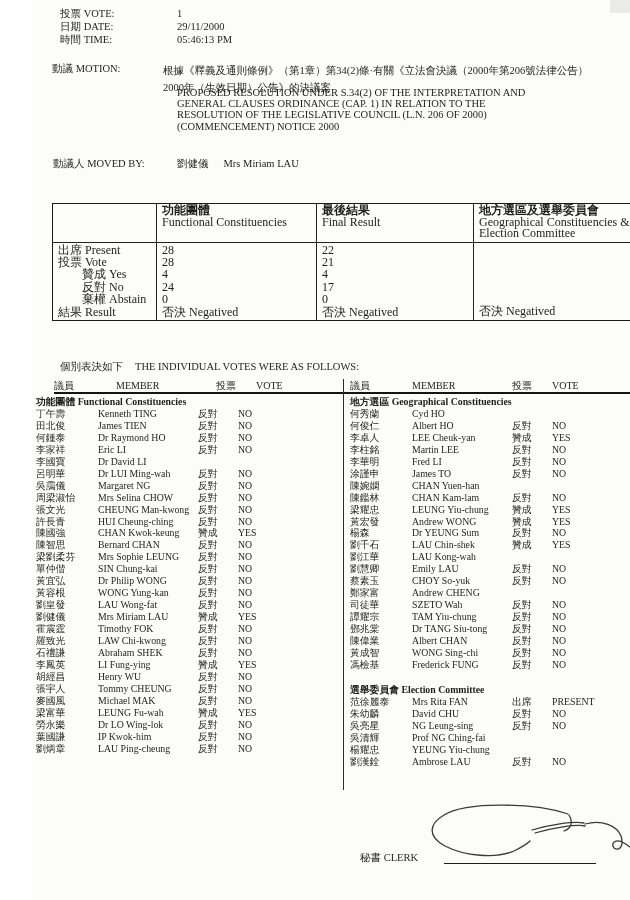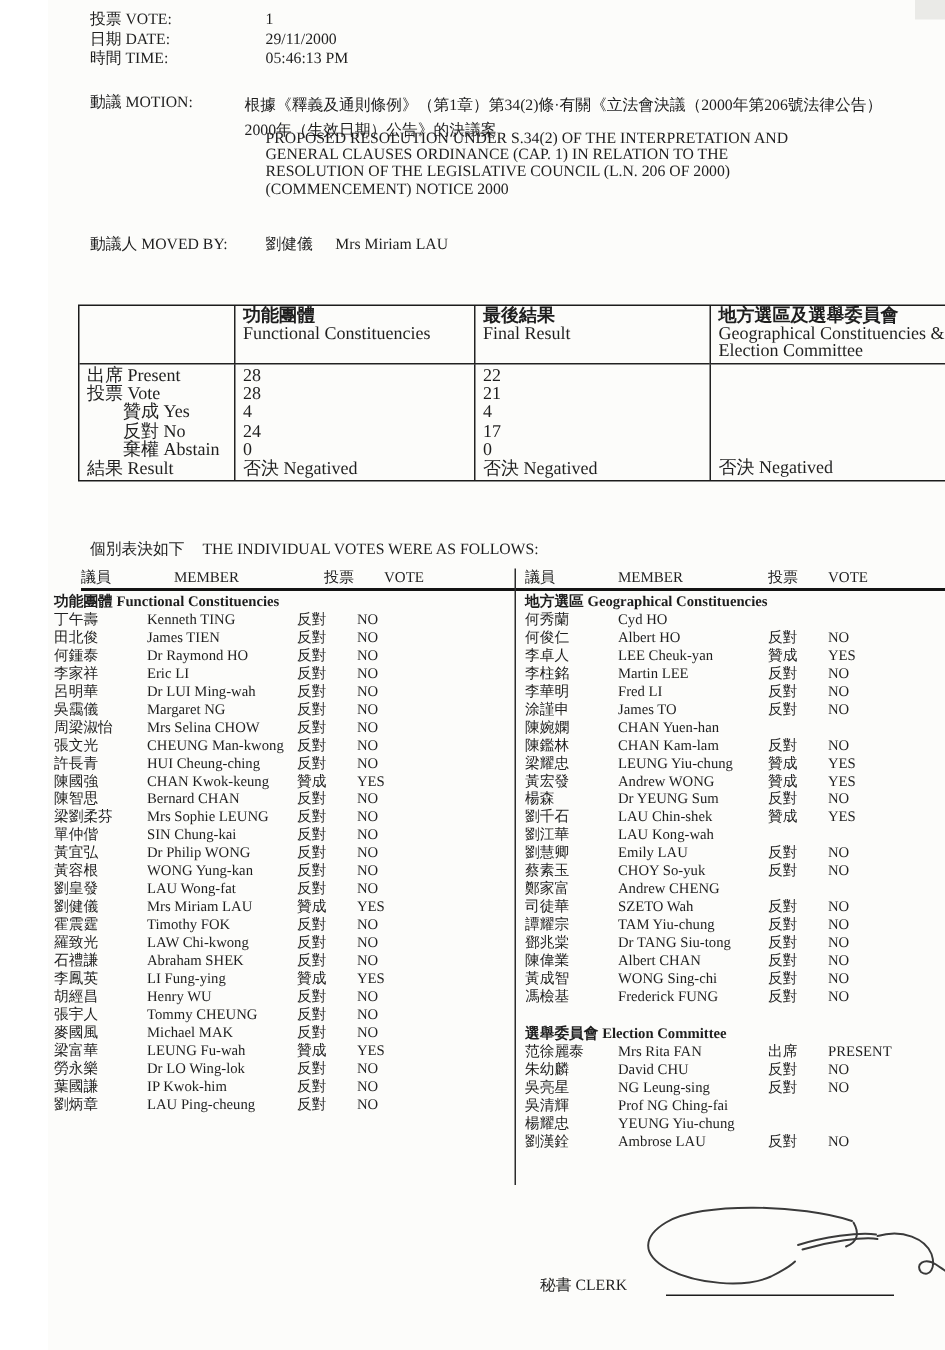--- a/index.html
+++ b/index.html
@@ -7,25 +7,25 @@
     position:relative;width:630px;height:900px;overflow:hidden;
     background:#fcfcfa;color:#1e1e1e;
     font-family:"Liberation Serif","DejaVu Serif",serif;
     font-size:10.5px;line-height:13px;margin-left:32px;
   }
   .scan-edge{position:absolute;right:0;top:0;width:52px;height:13px;background:#eaeae7;}
   
   .meta{position:absolute;left:28px;top:7px;}
   .meta-row{display:grid;grid-template-columns:117px auto;}
   
-  .motion-label{position:absolute;left:28px;top:62px;}
+  .motion-label{position:absolute;left:20px;top:62px;}
   .motion-zh{position:absolute;left:131px;top:62px;width:428px;line-height:17px;}
   .motion-en{position:absolute;left:145px;top:87px;width:372px;line-height:11.2px;}
   
-  .movedby-label{position:absolute;left:28px;top:157px;}
+  .movedby-label{position:absolute;left:21px;top:157px;}
   .movedby-value{position:absolute;left:145px;top:157px;}
   .movedby-value .en{margin-left:15px;}
   
   .sum-table{position:absolute;left:20px;top:203px;width:585px;border:1.5px solid #1b1b1b;font-size:12px;}
   .sum-grid{display:grid;grid-template-columns:103px 160px 157px 1fr;}
   .sum-cell{padding:1px 5px 2px 5px;}
   .sum-cell + .sum-cell{border-left:1px solid #222;}
   .sum-head .sum-cell{border-bottom:1px solid #222;min-height:34px;line-height:11.5px;}
   .sum-head .zh{font-weight:bold;}
   .sum-body .ln{min-height:12.4px;line-height:12.4px;white-space:nowrap;}
@@ -170,20 +170,26 @@
           <span>反對</span>
           <span>NO</span>
         </div>
         <div class="vrow vgrid">
           <span>李家祥</span>
           <span>Eric LI</span>
           <span>反對</span>
           <span>NO</span>
         </div>
         <div class="vrow vgrid">
+          <span>李國寶</span>
+          <span>Dr David LI</span>
+          <span></span>
+          <span></span>
+        </div>
+        <div class="vrow vgrid">
           <span>呂明華</span>
           <span>Dr LUI Ming-wah</span>
           <span>反對</span>
           <span>NO</span>
         </div>
         <div class="vrow vgrid">
           <span>吳靄儀</span>
           <span>Margaret NG</span>
           <span>反對</span>
           <span>NO</span>

